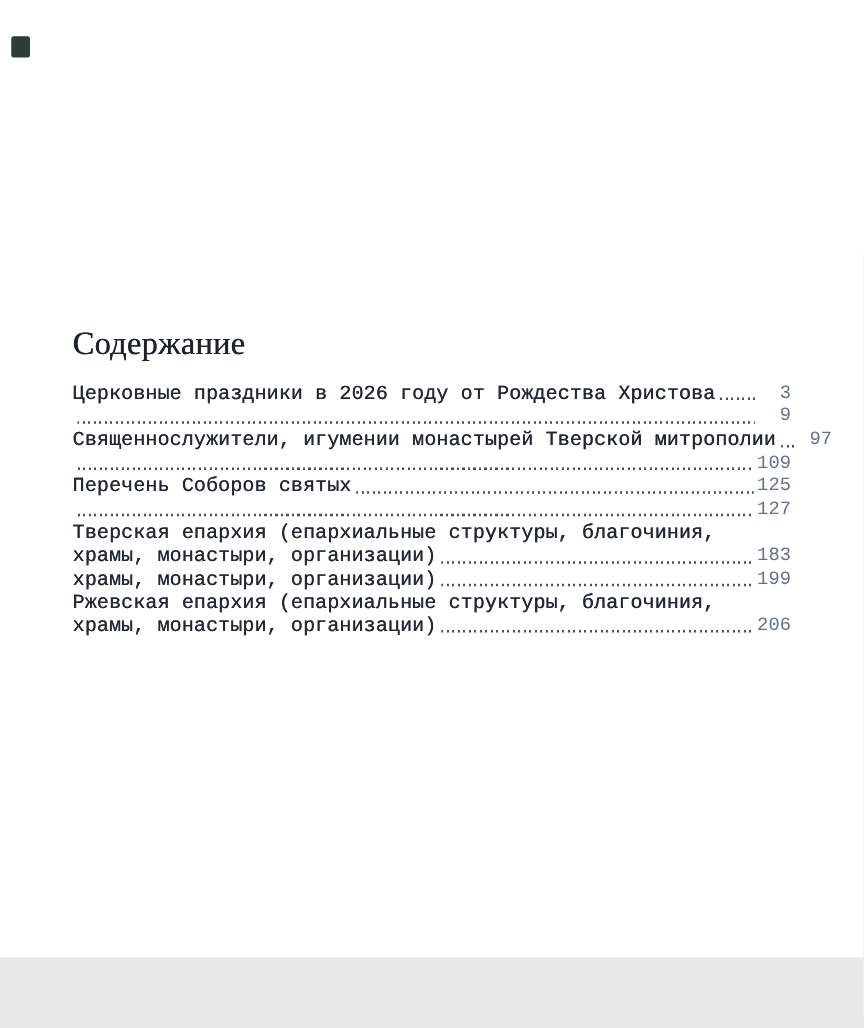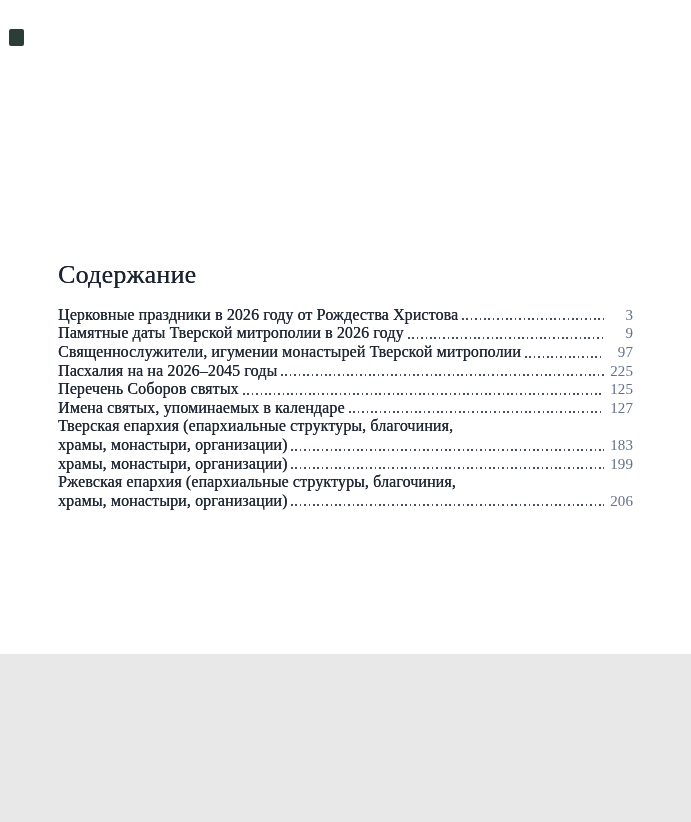--- a/index.html
+++ b/index.html
@@ -3,21 +3,21 @@
 <meta charset="utf-8">
 <style>
   html, body {
     margin: 0;
     padding: 0;
     background: #e8e8e8;
   }
   .page {
     position: relative;
     width: 691px;
-    height: 654px;
+    height: 766px;
     margin: 0 auto;
     background: var(--paper, #ffffff);
     font-family: "Liberation Serif", "DejaVu Serif", serif;
     color: var(--ink, #212936);
     overflow: hidden;
   }
   .scan-mark {
     position: absolute;
     left: 9px;
     top: 29px;
@@ -43,20 +43,21 @@
   }
   .toc-list {
     font-size: 16px;
     line-height: 18.6px;
     letter-spacing: 0.1px;
   }
   .toc-line {
     display: flex;
     align-items: flex-end;
     white-space: nowrap;
+    font-family: Liberation Mono, monospace;
   }
   .toc-text {
     text-shadow: 0.25px 0 0 currentColor;
   }
   .dots {
     flex: 1 1 auto;
     align-self: flex-end;
     height: 2px;
     margin: 0 3px 4px 4px;
     background-image: repeating-linear-gradient(
@@ -83,41 +84,38 @@
   <div class="scan-mark"></div>
   <div class="content">
     <h1 class="toc-title">Содержание</h1>
     <div class="toc-list">
         <div class="toc-line">
           <span class="toc-text">Церковные праздники в 2026 году от Рождества Христова</span>
           <span class="dots"></span>
           <span class="pagenum">3</span>
         </div>
         <div class="toc-line">
-          <span class="toc-text">Памятные даты Тверской митрополии в 2026 году</span>
           <span class="dots"></span>
           <span class="pagenum">9</span>
         </div>
         <div class="toc-line">
           <span class="toc-text">Священнослужители, игумении монастырей Тверской митрополии</span>
           <span class="dots"></span>
           <span class="pagenum">97</span>
         </div>
         <div class="toc-line">
-          <span class="toc-text">Пасхалия на на 2026–2045 годы</span>
           <span class="dots"></span>
-          <span class="pagenum">225</span>
+          <span class="pagenum">109</span>
         </div>
         <div class="toc-line">
           <span class="toc-text">Перечень Соборов святых</span>
           <span class="dots"></span>
           <span class="pagenum">125</span>
         </div>
         <div class="toc-line">
-          <span class="toc-text">Имена святых, упоминаемых в календаре</span>
           <span class="dots"></span>
           <span class="pagenum">127</span>
         </div>
         <div class="toc-line">
           <span class="toc-text">Тверская епархия (епархиальные структуры, благочиния,</span>
         </div>
         <div class="toc-line">
           <span class="toc-text">храмы, монастыри, организации)</span>
           <span class="dots"></span>
           <span class="pagenum">183</span>

